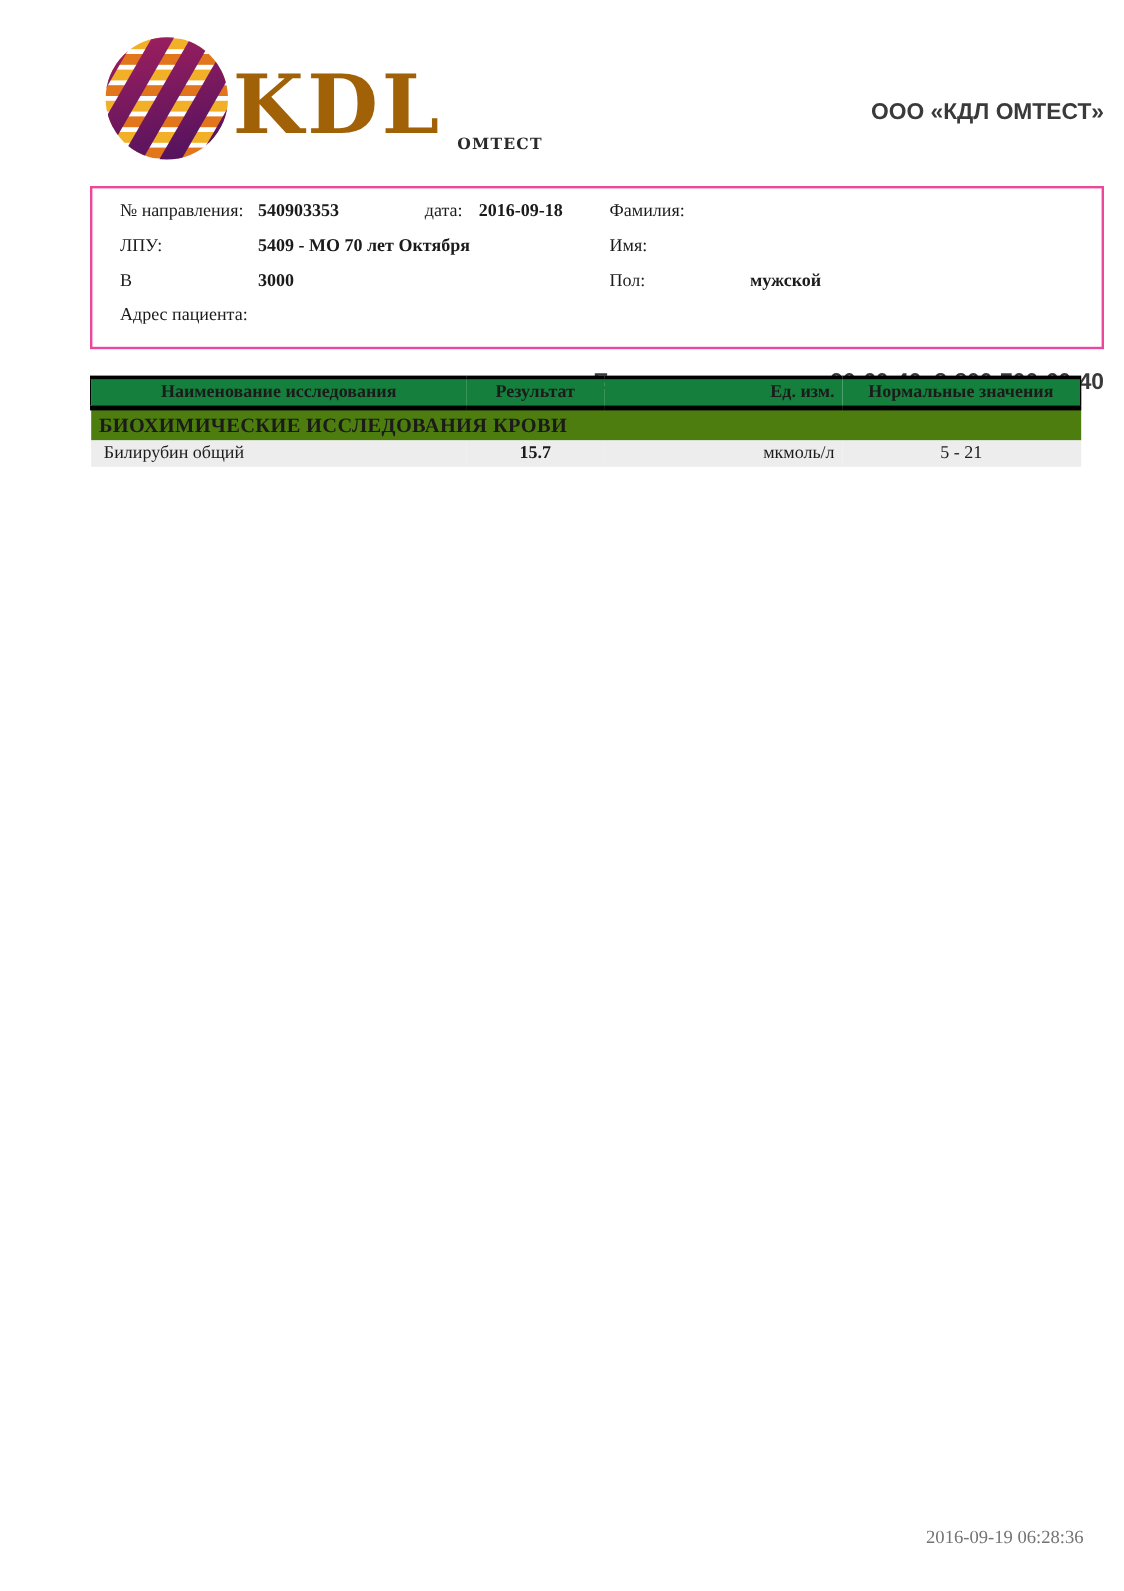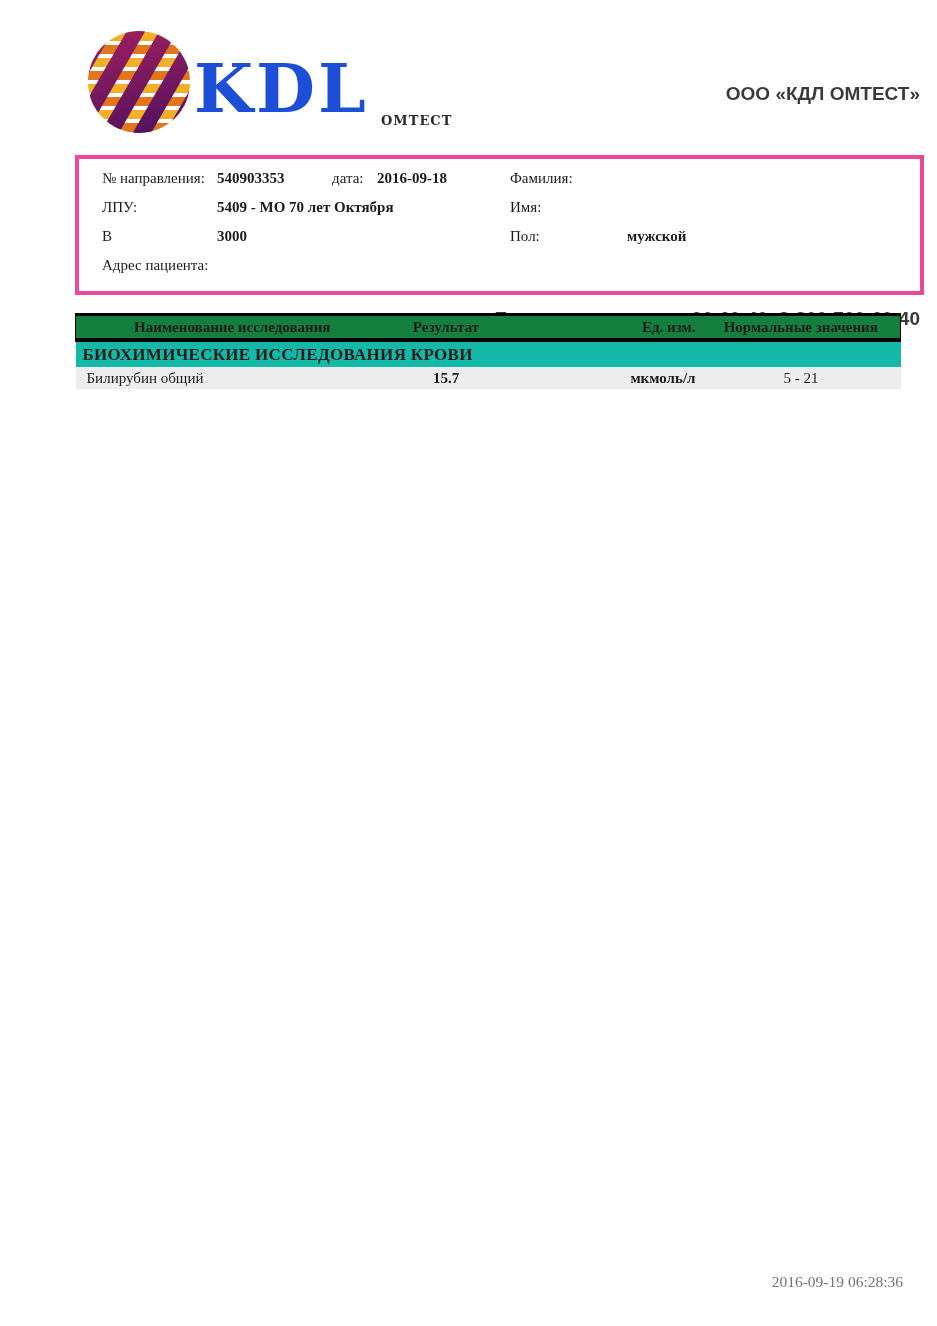--- a/index.html
+++ b/index.html
@@ -8,71 +8,71 @@
     font-family:"Liberation Serif","DejaVu Serif",serif;color:#1b1b1b;
     overflow:hidden;
   }
   .abs{position:absolute;}
 
   
   #logo{left:87px;top:30px;width:104px;height:104px;}
   #brand{
     left:194px;top:54px;line-height:1;
     font-family:"DejaVu Serif","Liberation Serif",serif;font-weight:bold;
-    font-size:68px;letter-spacing:3px;color:#1d4ed8;
+    font-size:68px;letter-spacing:3px;color:#a16207;
   }
   #brand-sub{
     left:338px;top:113px;
     font-family:"DejaVu Serif","Liberation Serif",serif;font-weight:bold;
     font-size:13px;letter-spacing:1px;color:#2c292b;margin-left:43px;
   }
   #company{
     right:17px;top:31px;text-align:right;white-space:pre;
     font-family:"Liberation Sans","DejaVu Sans",sans-serif;font-weight:bold;
     font-size:19px;line-height:25px;color:#3a3a3a;
   }
 
   
   #pbox{
     left:75px;top:155px;width:841px;height:132px;
-    border:4px solid #ec4899;background:#fff;
+    border:2px solid #ec4899;background:#fff;
   }
   .pcol{position:absolute;top:5px;}
   #pcol-left{left:23px;width:400px;}
   #pcol-right{left:431px;right:8px;}
   .prow{height:29px;display:flex;align-items:center;font-size:15px;}
   .plbl{font-weight:normal;flex:0 0 auto;}
   .pval{font-weight:bold;flex:0 0 auto;}
   .w115{width:115px;}
   .w117{width:117px;}
-  .w45{width:45px;}
+  .w45{width:45px;margin-left:24px;}
 
   
   #rtable{
     left:75px;top:313px;width:825px;
     border-collapse:collapse;table-layout:fixed;font-size:15px;color:#1b1b1b;
   }
   #rtable th{
     background:#15803d;font-weight:bold;padding:0;height:22px;
     border-top:3px solid #000;border-bottom:4px solid #000000;
   }
   #rtable th:first-child{border-left:1px solid #000;}
   #rtable th:last-child{border-right:1px solid #000;}
   .col-name{text-align:center;}
   .col-result{}
   .col-unit{text-align:right;padding-right:6px !important;}
   .col-range{text-align:center;}
   #section-row td{
     font-weight:bold;font-size:17px;letter-spacing:.3px;
-    padding:3px 0 2px 7px;background:#14b8a6;text-align:left;
+    padding:3px 0 2px 7px;background:#4d7c0f;text-align:left;
   }
   .data-row td{background:#ededed;height:22px;padding:0;}
   .data-row .cell-name{text-align:left;padding-left:11px;}
   .data-row .cell-result{text-align:center;font-weight:bold;}
-  .data-row .cell-unit{text-align:right;padding-right:6px;font-weight:bold;}
+  .data-row .cell-unit{text-align:right;padding-right:6px;}
   .data-row .cell-range{text-align:center;}
 
   
   #footer-ts{
     right:34px;top:1273px;font-size:15.5px;color:#737373;
   }
 </style>
 </head>
 <body>
 

